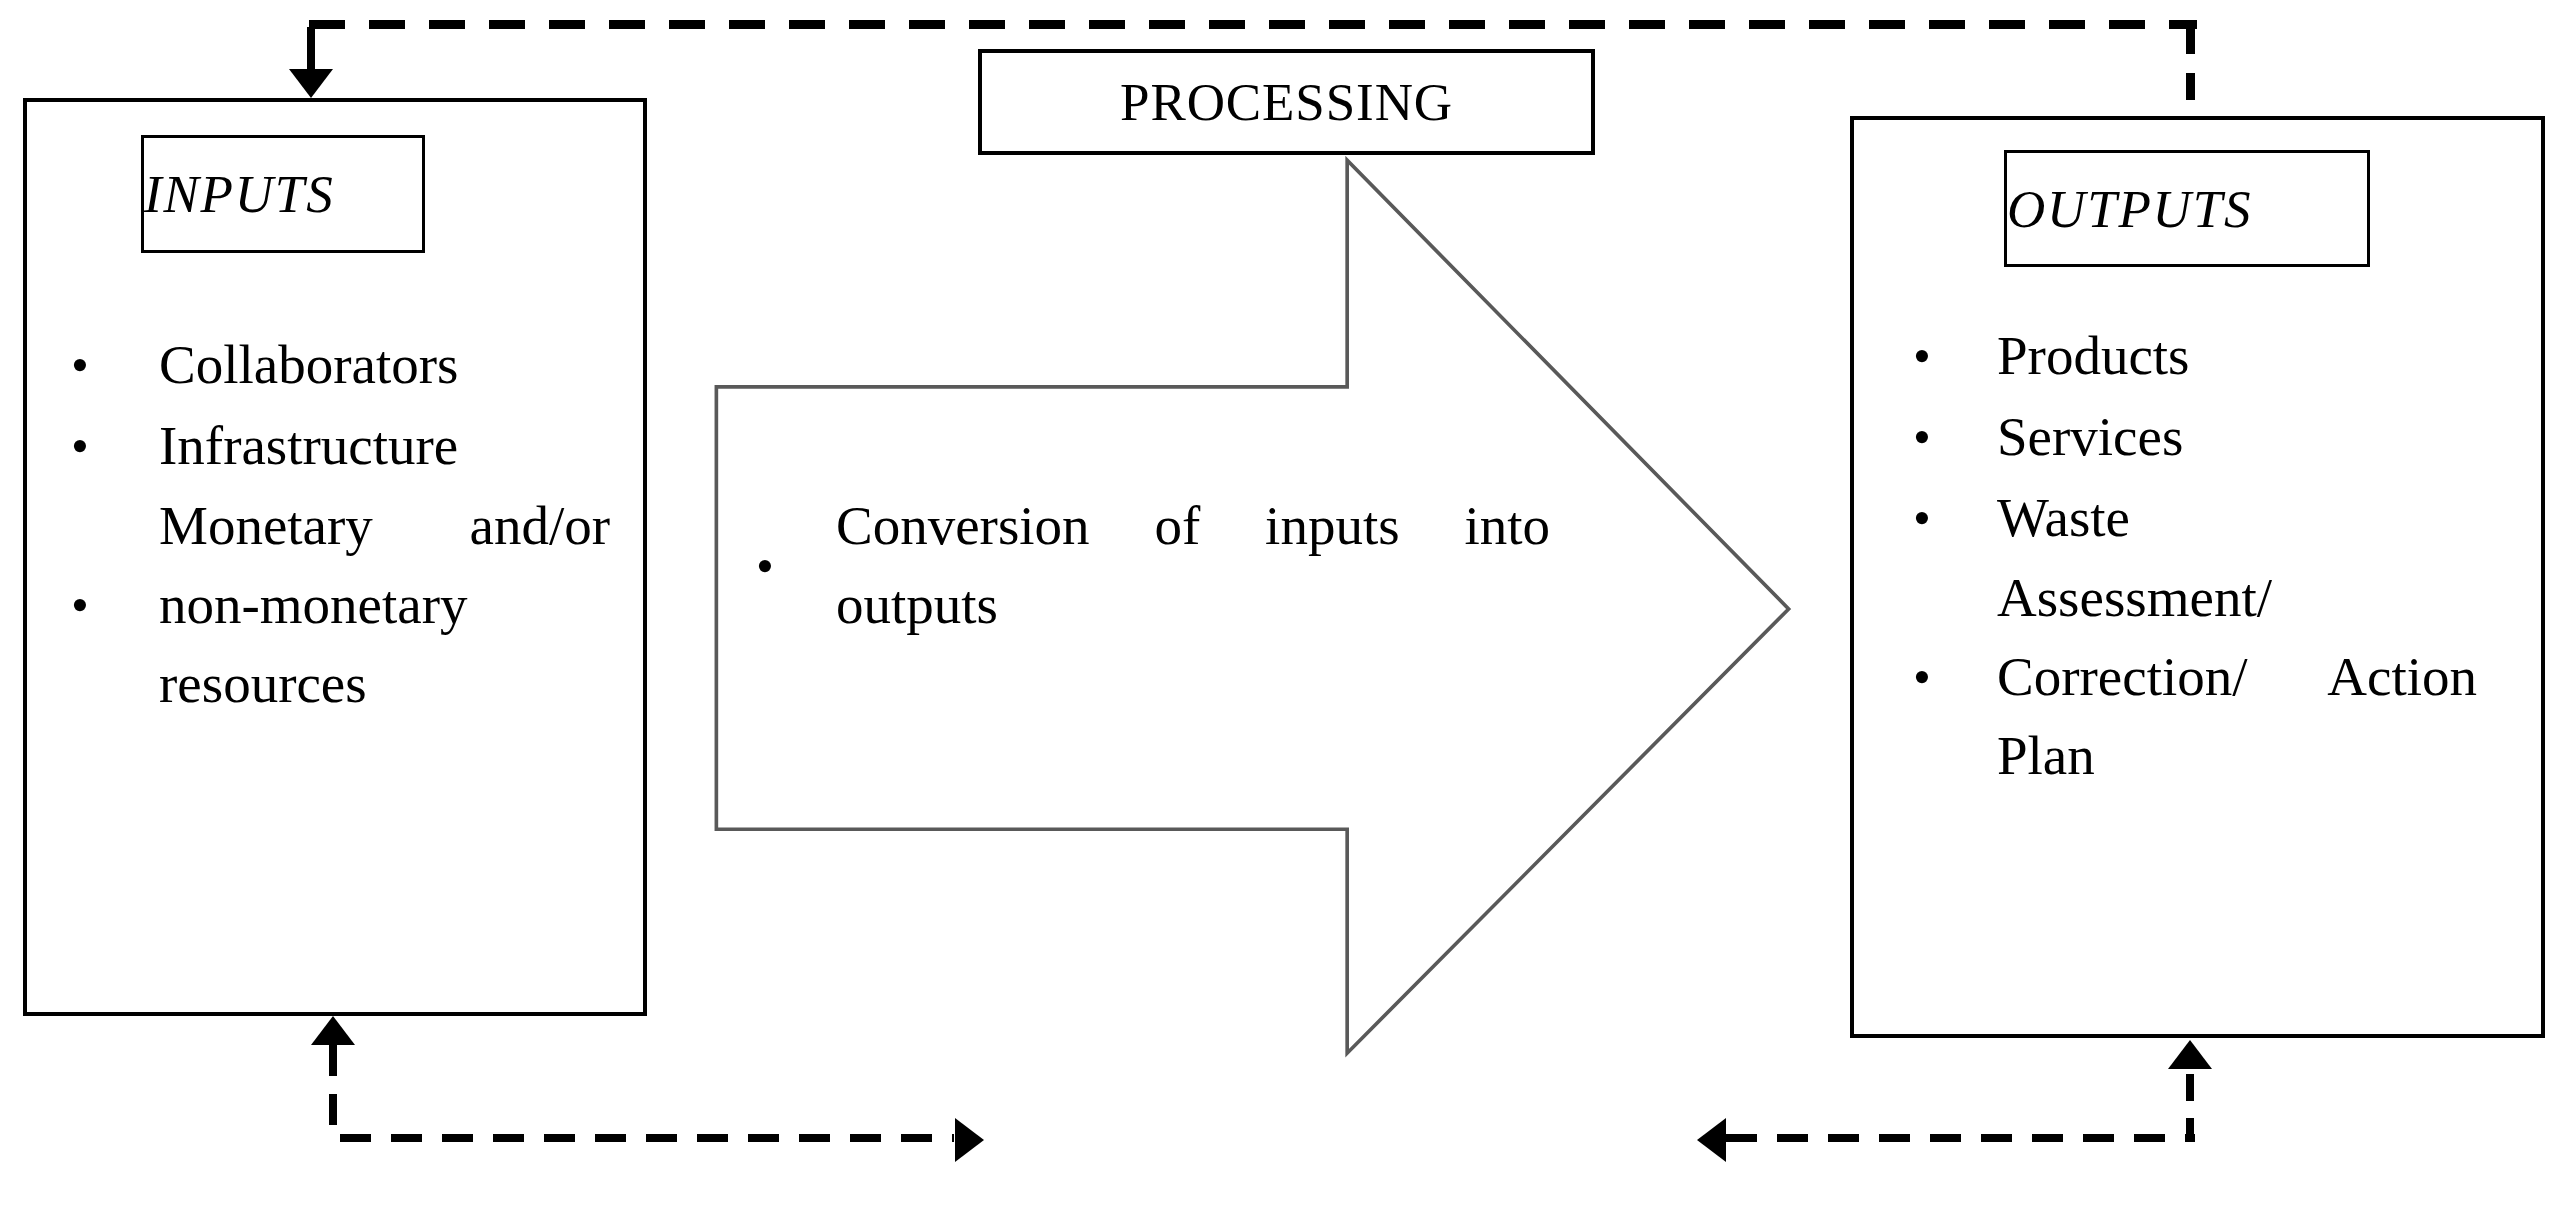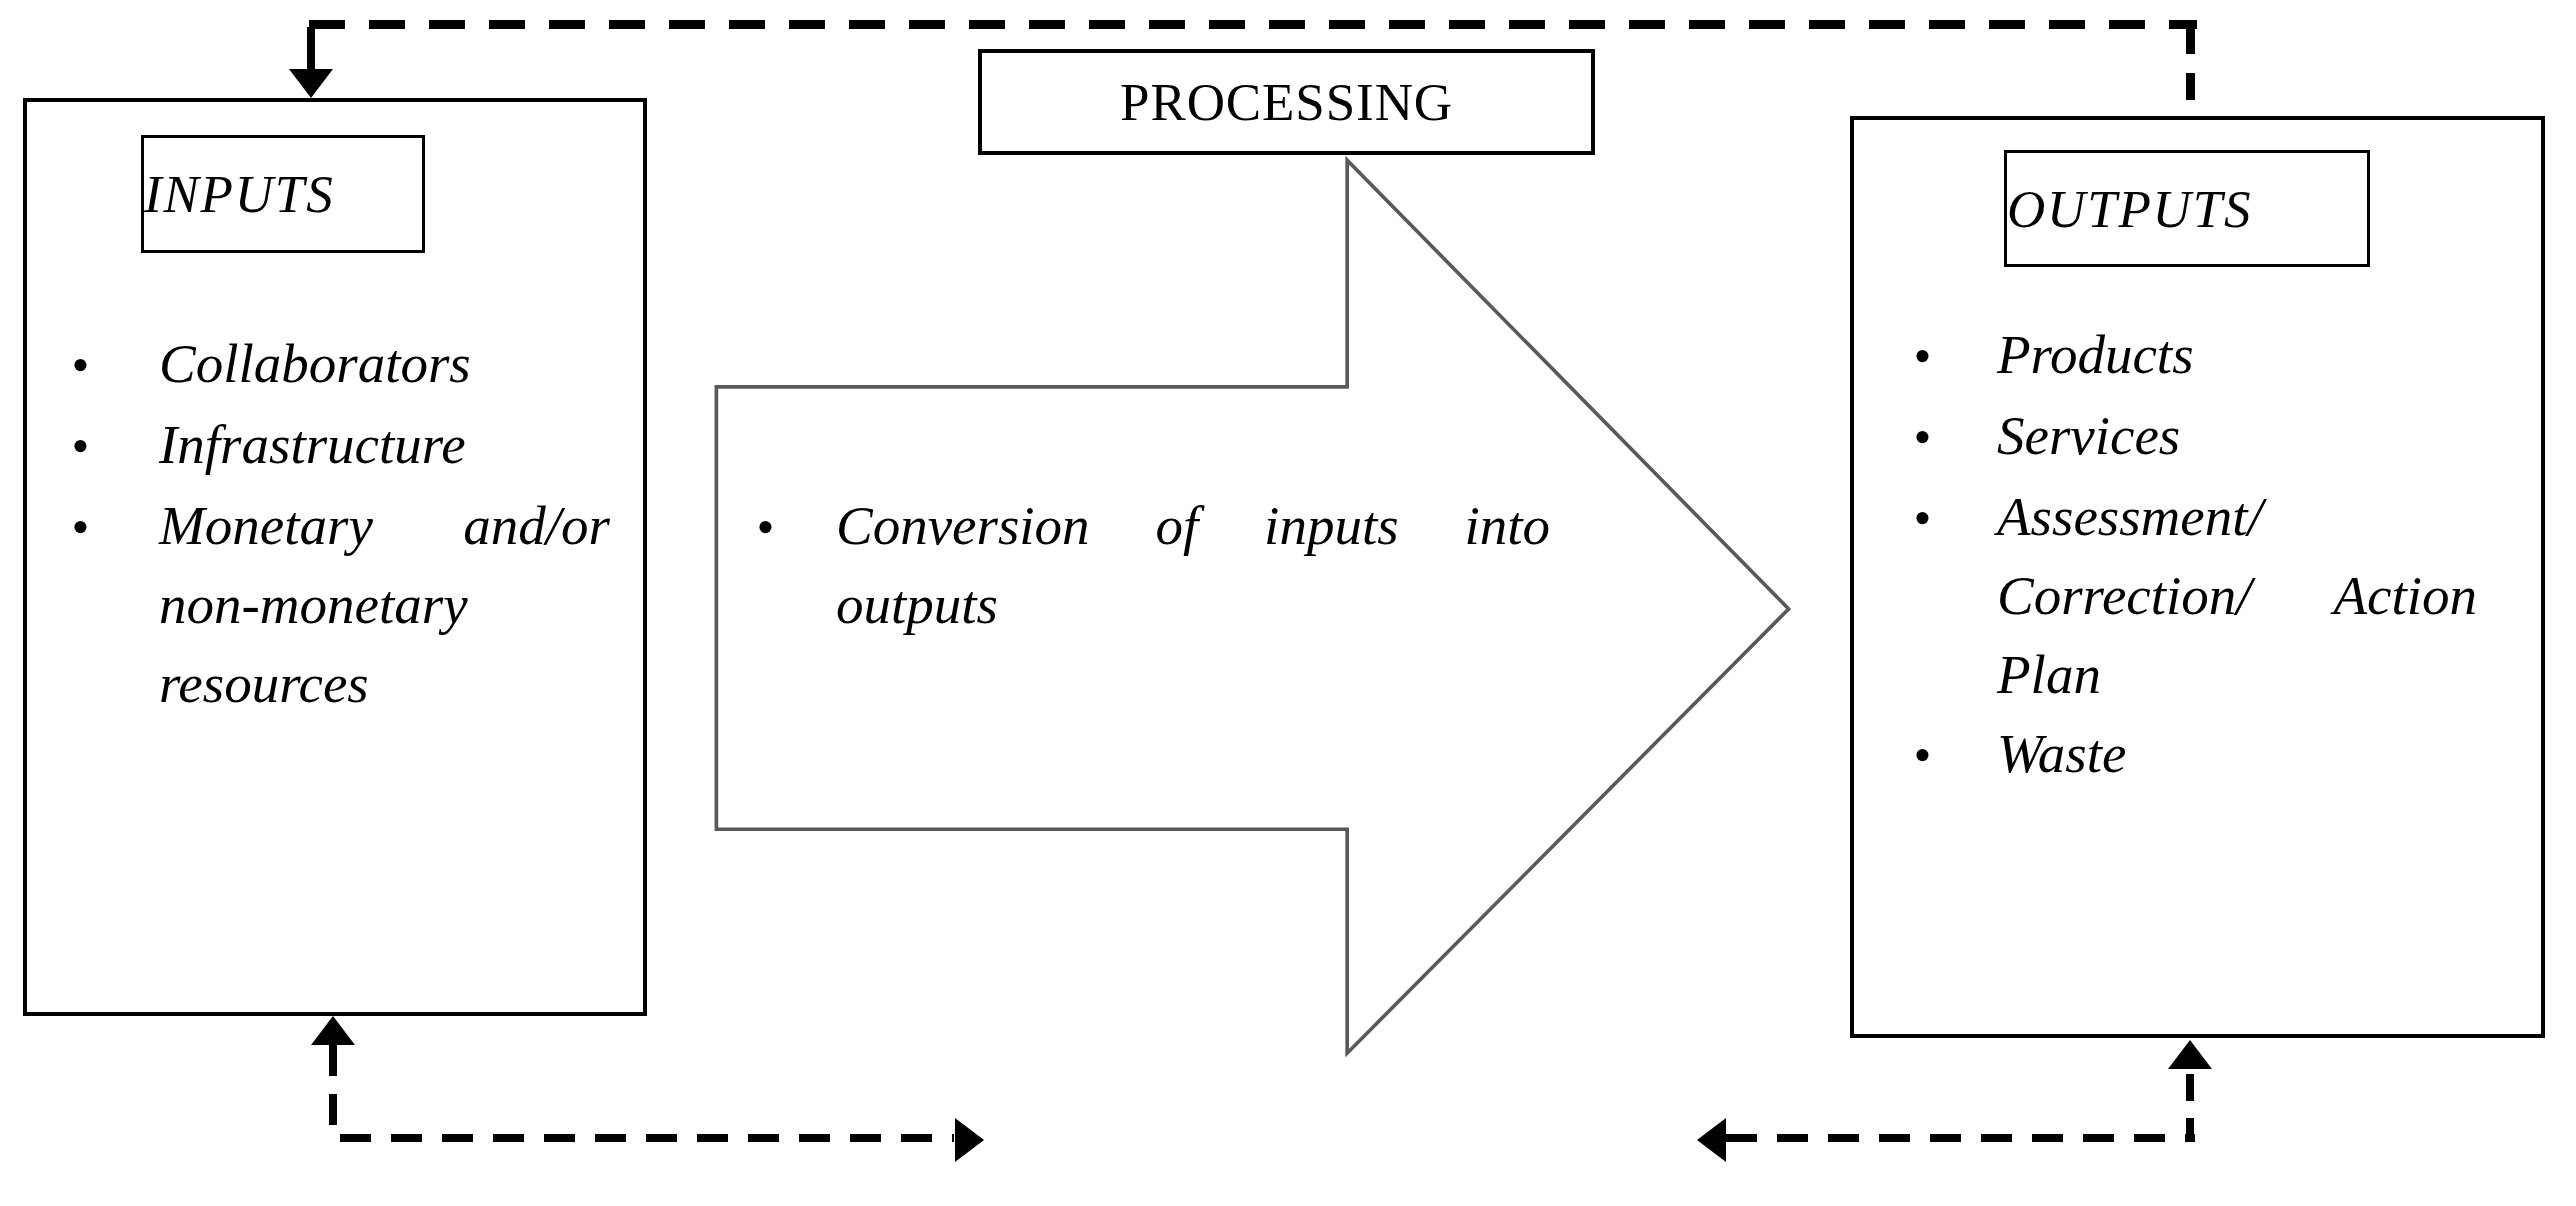--- a/index.html
+++ b/index.html
@@ -25,21 +25,21 @@
   #inputs-box        { left: 23px;   top: 98px;  width: 624px; height: 918px; }
   #inputs-label-box  { left: 141px;  top: 135px;  width: 284px; height: 118px;  }
   #processing-box    { left: 978px; top: 49px;   width: 617px; height: 106px;  }
   #outputs-box       { left: 1850px; top: 116px;  width: 695px; height: 922px; }
   #outputs-label-box { left: 2004px; top: 150px;  width: 366px; height: 117px;  }
   #informations-box  { left: 986px; top: 1090px; width: 709px; height: 100px;  }
   #informations-box .t { font-size: 56px; letter-spacing: 1.8px; }
 
   
   .blist { position: absolute; font-size: 55px; line-height: 79px; }
-  .bi { display: flex; align-items: flex-start; font-style: italic; }
+  .bi { display: flex; align-items: center; }
   .li-dot { flex: 0 0 auto; text-align: left; }
   .li-dot::before { content: "\2022"; font-size: 51px; }
   .li-text { flex: 1 1 auto; text-align: justify; }
 
   #inputs-list  { left: 71px;  top: 324px; width: 539px; }
   #inputs-list  .li-dot { width: 88px; }
   #process-list { left: 756px; top: 486px; width: 794px; }
   #process-list .li-dot { width: 80px; }
   #outputs-list { left: 1913px; top: 315px; width: 564px; }
   #outputs-list .li-dot { width: 84px; }
@@ -131,25 +131,25 @@
     <div class="bi">
       <span class="li-dot"></span>
       <span class="li-text">Products</span>
     </div>
     <div class="bi">
       <span class="li-dot"></span>
       <span class="li-text">Services</span>
     </div>
     <div class="bi">
       <span class="li-dot"></span>
-      <span class="li-text">Assessment/ Correction/ Action Plan</span>
+      <span class="li-text">Waste</span>
     </div>
     <div class="bi">
       <span class="li-dot"></span>
-      <span class="li-text">Waste</span>
+      <span class="li-text">Assessment/ Correction/ Action Plan</span>
     </div>
   </div>
 
   <div id="bl-arrowhead" class="tri tri-up"></div>
   <div id="bl-vert-dashed" class="vdash"></div>
   <div id="bl-horiz-dashed" class="hdash-s"></div>
   <div id="bl-right-arrowhead" class="tri tri-right"></div>
 
 
   <div id="br-left-arrowhead" class="tri tri-left"></div>

